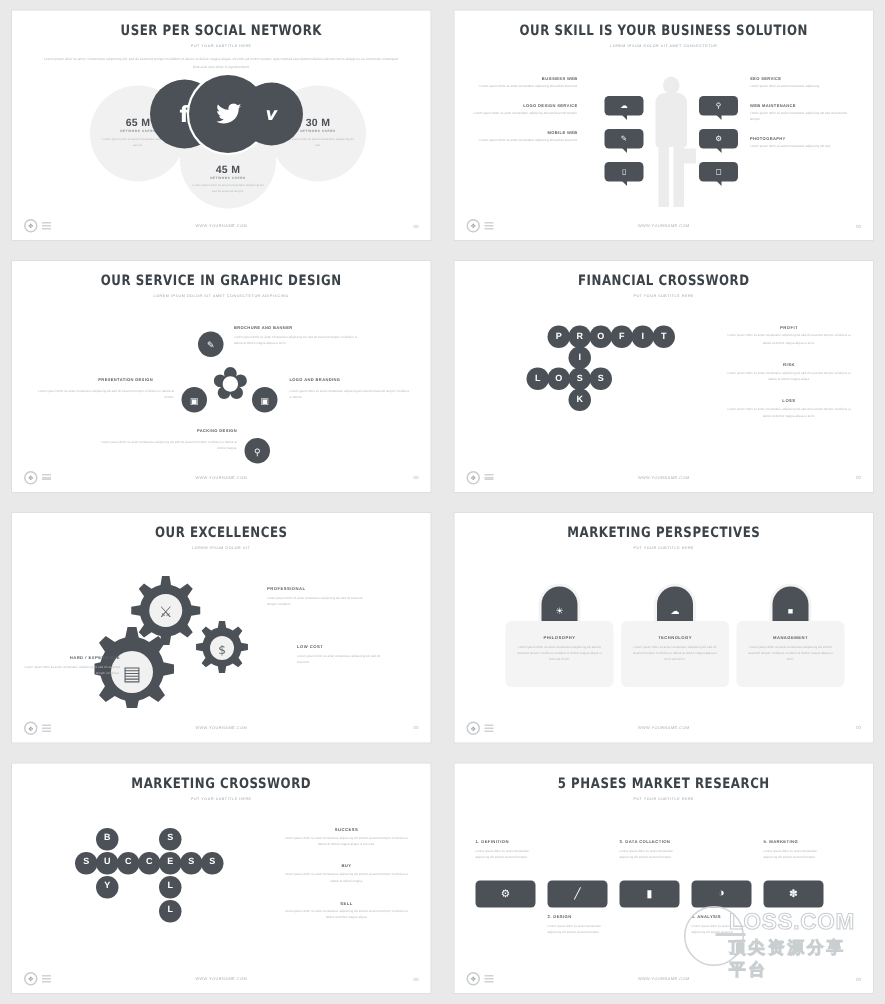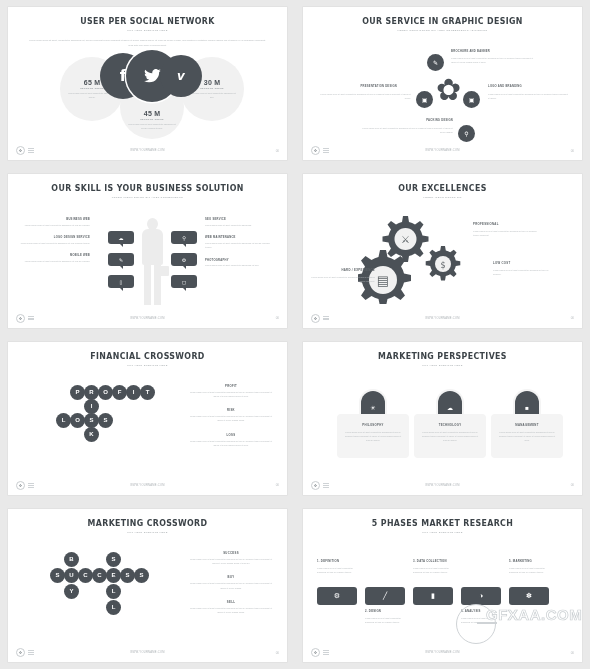--- a/index.html
+++ b/index.html
@@ -192,64 +192,20 @@
             <i></i>
           </div>
       <div class="f-url">WWW.YOURNAME.COM</div>
       <div class="f-page">00</div>
     </div>
   </div>
   </div>
 
   <div class="slide-cell">
   <div class="slide">
-    <div class="title">OUR SERVICE IN GRAPHIC DESIGN</div>
-    <div class="subtitle">LOREM IPSUM DOLOR SIT AMET CONSECTETUR ADIPISCING</div>
-
-    <div style="position:absolute; left:133px; top:68px; font-size:30px; color:#4b5157; line-height:1;">✿</div>
-
-    <div class="gd-ic" style="left:124px; top:47px;">
-      <span>✎</span>
-        </div>
-    <div class="gd-t" style="left:148px; top:43px;">BROCHURE AND BANNER</div>
-    <div class="gd-p" style="left:148px; top:49px; width:88px;">Lorem ipsum dolor sit amet consectetur adipiscing elit sed do eiusmod tempor incididunt ut labore et dolore magna aliqua ut enim.</div>
-
-    <div class="gd-ic" style="left:113px; top:84px;">
-      <span>▣</span>
-        </div>
-    <div class="gd-t" style="right:185px; top:78px; text-align:right; width:80px;">PRESENTATION DESIGN</div>
-    <div class="gd-p" style="left:14px; top:85px; width:94px; text-align:right;">Lorem ipsum dolor sit amet consectetur adipiscing elit sed do eiusmod tempor incididunt ut labore et dolore.</div>
-
-    <div class="gd-ic" style="left:160px; top:84px;">
-      <span>▣</span>
-        </div>
-    <div class="gd-t" style="left:185px; top:78px;">LOGO AND BRANDING</div>
-    <div class="gd-p" style="left:185px; top:85px; width:82px;">Lorem ipsum dolor sit amet consectetur adipiscing elit sed do eiusmod tempor incididunt ut labore.</div>
-
-    <div class="gd-ic" style="left:155px; top:118px;">
-      <span>⚲</span>
-        </div>
-    <div class="gd-t" style="left:60px; top:112px; width:90px; text-align:right;">PACKING DESIGN</div>
-    <div class="gd-p" style="left:55px; top:119px; width:95px; text-align:right;">Lorem ipsum dolor sit amet consectetur adipiscing elit sed do eiusmod tempor incididunt ut labore et dolore magna.</div>
-
-    <div class="footer">
-      <div class="f-logo">✥</div>
-      <div class="f-lines">
-            <i></i>
-            <i></i>
-            <i></i>
-          </div>
-      <div class="f-url">WWW.YOURNAME.COM</div>
-      <div class="f-page">00</div>
-    </div>
-  </div>
-  </div>
-
-  <div class="slide-cell">
-  <div class="slide">
     <div class="title">OUR SKILL IS YOUR BUSINESS SOLUTION</div>
     <div class="subtitle">LOREM IPSUM DOLOR SIT AMET CONSECTETUR</div>
 
     <div style="position:absolute; left:127px; top:44px; width:34px; height:86px;">
       <div class="silh" style="left:12px; top:0; width:11px; height:12px; border-radius:50%;"></div>
       <div class="silh" style="left:7px; top:11px; width:21px; height:36px; border-radius:6px 6px 2px 2px;"></div>
       <div class="silh" style="left:9px; top:45px; width:7px; height:42px;"></div>
       <div class="silh" style="left:19px; top:45px; width:7px; height:42px;"></div>
       <div class="silh" style="left:25px; top:48px; width:9px; height:10px; border-radius:1px;"></div>
     </div>
@@ -295,20 +251,112 @@
         </div>
     <div class="bub" style="left:163px; top:57px;">
       <span>⚲</span>
         </div>
     <div class="bub" style="left:163px; top:79px;">
       <span>⚙</span>
         </div>
     <div class="bub" style="left:163px; top:101px;">
       <span>◻</span>
         </div>
+
+    <div class="footer">
+      <div class="f-logo">✥</div>
+      <div class="f-lines">
+            <i></i>
+            <i></i>
+            <i></i>
+          </div>
+      <div class="f-url">WWW.YOURNAME.COM</div>
+      <div class="f-page">00</div>
+    </div>
+  </div>
+  </div>
+
+  <div class="slide-cell">
+  <div class="slide">
+    <div class="title">OUR SERVICE IN GRAPHIC DESIGN</div>
+    <div class="subtitle">LOREM IPSUM DOLOR SIT AMET CONSECTETUR ADIPISCING</div>
+
+    <div style="position:absolute; left:133px; top:68px; font-size:30px; color:#4b5157; line-height:1;">✿</div>
+
+    <div class="gd-ic" style="left:124px; top:47px;">
+      <span>✎</span>
+        </div>
+    <div class="gd-t" style="left:148px; top:43px;">BROCHURE AND BANNER</div>
+    <div class="gd-p" style="left:148px; top:49px; width:88px;">Lorem ipsum dolor sit amet consectetur adipiscing elit sed do eiusmod tempor incididunt ut labore et dolore magna aliqua ut enim.</div>
+
+    <div class="gd-ic" style="left:113px; top:84px;">
+      <span>▣</span>
+        </div>
+    <div class="gd-t" style="right:185px; top:78px; text-align:right; width:80px;">PRESENTATION DESIGN</div>
+    <div class="gd-p" style="left:14px; top:85px; width:94px; text-align:right;">Lorem ipsum dolor sit amet consectetur adipiscing elit sed do eiusmod tempor incididunt ut labore et dolore.</div>
+
+    <div class="gd-ic" style="left:160px; top:84px;">
+      <span>▣</span>
+        </div>
+    <div class="gd-t" style="left:185px; top:78px;">LOGO AND BRANDING</div>
+    <div class="gd-p" style="left:185px; top:85px; width:82px;">Lorem ipsum dolor sit amet consectetur adipiscing elit sed do eiusmod tempor incididunt ut labore.</div>
+
+    <div class="gd-ic" style="left:155px; top:118px;">
+      <span>⚲</span>
+        </div>
+    <div class="gd-t" style="left:60px; top:112px; width:90px; text-align:right;">PACKING DESIGN</div>
+    <div class="gd-p" style="left:55px; top:119px; width:95px; text-align:right;">Lorem ipsum dolor sit amet consectetur adipiscing elit sed do eiusmod tempor incididunt ut labore et dolore magna.</div>
+
+    <div class="footer">
+      <div class="f-logo">✥</div>
+      <div class="f-lines">
+            <i></i>
+            <i></i>
+            <i></i>
+          </div>
+      <div class="f-url">WWW.YOURNAME.COM</div>
+      <div class="f-page">00</div>
+    </div>
+  </div>
+  </div>
+
+  <div class="slide-cell">
+  <div class="slide">
+    <div class="title">FINANCIAL CROSSWORD</div>
+    <div class="subtitle">PUT YOUR SUBTITLE HERE</div>
+
+    <div class="cw" style="left:48px; top:43px;">
+      <div class="cw-cell" style="left:14px;  top:0px;">P</div>
+      <div class="cw-cell" style="left:28px;  top:0px;">R</div>
+      <div class="cw-cell" style="left:42px;  top:0px;">O</div>
+      <div class="cw-cell" style="left:56px;  top:0px;">F</div>
+      <div class="cw-cell" style="left:70px;  top:0px;">I</div>
+      <div class="cw-cell" style="left:84px;  top:0px;">T</div>
+      <div class="cw-cell" style="left:28px;  top:14px;">I</div>
+      <div class="cw-cell" style="left:0px;   top:28px;">L</div>
+      <div class="cw-cell" style="left:14px;  top:28px;">O</div>
+      <div class="cw-cell" style="left:28px;  top:28px;">S</div>
+      <div class="cw-cell" style="left:42px; top:28px;">S</div>
+      <div class="cw-cell" style="left:28px; top:42px;">K</div>
+    </div>
+
+    <div class="cw-side">
+      <div class="cw-blk">
+        <div class="cw-h">PROFIT</div>
+        <div class="cw-p">Lorem ipsum dolor sit amet consectetur adipiscing elit sed do eiusmod tempor incididunt ut labore et dolore magna aliqua ut enim.</div>
+      </div>
+      <div class="cw-blk">
+        <div class="cw-h">RISK</div>
+        <div class="cw-p">Lorem ipsum dolor sit amet consectetur adipiscing elit sed do eiusmod tempor incididunt ut labore et dolore magna aliqua.</div>
+      </div>
+      <div class="cw-blk">
+        <div class="cw-h">LOSS</div>
+        <div class="cw-p">Lorem ipsum dolor sit amet consectetur adipiscing elit sed do eiusmod tempor incididunt ut labore et dolore magna aliqua ut enim.</div>
+      </div>
+    </div>
 
     <div class="footer">
       <div class="f-logo">✥</div>
       <div class="f-lines">
             <i></i>
             <i></i>
             <i></i>
           </div>
       <div class="f-url">WWW.YOURNAME.COM</div>
       <div class="f-page">00</div>
@@ -352,68 +400,20 @@
             <i></i>
           </div>
       <div class="f-url">WWW.YOURNAME.COM</div>
       <div class="f-page">00</div>
     </div>
   </div>
   </div>
 
   <div class="slide-cell">
   <div class="slide">
-    <div class="title">FINANCIAL CROSSWORD</div>
-    <div class="subtitle">PUT YOUR SUBTITLE HERE</div>
-
-    <div class="cw" style="left:48px; top:43px;">
-      <div class="cw-cell" style="left:14px;  top:0px;">P</div>
-      <div class="cw-cell" style="left:28px;  top:0px;">R</div>
-      <div class="cw-cell" style="left:42px;  top:0px;">O</div>
-      <div class="cw-cell" style="left:56px;  top:0px;">F</div>
-      <div class="cw-cell" style="left:70px;  top:0px;">I</div>
-      <div class="cw-cell" style="left:84px;  top:0px;">T</div>
-      <div class="cw-cell" style="left:28px;  top:14px;">I</div>
-      <div class="cw-cell" style="left:0px;   top:28px;">L</div>
-      <div class="cw-cell" style="left:14px;  top:28px;">O</div>
-      <div class="cw-cell" style="left:28px;  top:28px;">S</div>
-      <div class="cw-cell" style="left:42px; top:28px;">S</div>
-      <div class="cw-cell" style="left:28px; top:42px;">K</div>
-    </div>
-
-    <div class="cw-side">
-      <div class="cw-blk">
-        <div class="cw-h">PROFIT</div>
-        <div class="cw-p">Lorem ipsum dolor sit amet consectetur adipiscing elit sed do eiusmod tempor incididunt ut labore et dolore magna aliqua ut enim.</div>
-      </div>
-      <div class="cw-blk">
-        <div class="cw-h">RISK</div>
-        <div class="cw-p">Lorem ipsum dolor sit amet consectetur adipiscing elit sed do eiusmod tempor incididunt ut labore et dolore magna aliqua.</div>
-      </div>
-      <div class="cw-blk">
-        <div class="cw-h">LOSS</div>
-        <div class="cw-p">Lorem ipsum dolor sit amet consectetur adipiscing elit sed do eiusmod tempor incididunt ut labore et dolore magna aliqua ut enim.</div>
-      </div>
-    </div>
-
-    <div class="footer">
-      <div class="f-logo">✥</div>
-      <div class="f-lines">
-            <i></i>
-            <i></i>
-            <i></i>
-          </div>
-      <div class="f-url">WWW.YOURNAME.COM</div>
-      <div class="f-page">00</div>
-    </div>
-  </div>
-  </div>
-
-  <div class="slide-cell">
-  <div class="slide">
     <div class="title">MARKETING PERSPECTIVES</div>
     <div class="subtitle">PUT YOUR SUBTITLE HERE</div>
 
     <div class="mp-ic" style="left:58px; top:49px;">
       <span>☀</span>
         </div>
     <div class="mp-card" style="left:34px; top:72px;">
       <div class="mp-h">PHILOSOPHY</div>
       <div class="mp-p">Lorem ipsum dolor sit amet consectetur adipiscing elit sed do eiusmod tempor incididunt ut labore et dolore magna aliqua ut enim ad minim.</div>
     </div>
@@ -525,21 +525,22 @@
     <div class="ph-p" style="left:158px; top:107px;">Lorem ipsum dolor sit amet consectetur adipiscing elit sed do eiusmod.</div>
 
     <div class="ph-t" style="left:206px; top:50px;">5. MARKETING</div>
     <div class="ph-p" style="left:206px; top:57px;">Lorem ipsum dolor sit amet consectetur adipiscing elit sed do eiusmod tempor.</div>
     <div class="ph" style="left:206px; top:78px;">
       <span>✽</span>
         </div>
 
     <div class="wm">
       <div class="wm-g"></div>
-      <div class="wm-txt">GFXAA.COM</div>
+      <div class="wm-txt">LOSS.COM</div>
+      <div class="wm-cjk">顶尖资源分享平台</div>
     </div>
 
     <div class="footer">
       <div class="f-logo">✥</div>
       <div class="f-lines">
             <i></i>
             <i></i>
             <i></i>
           </div>
       <div class="f-url">WWW.YOURNAME.COM</div>

